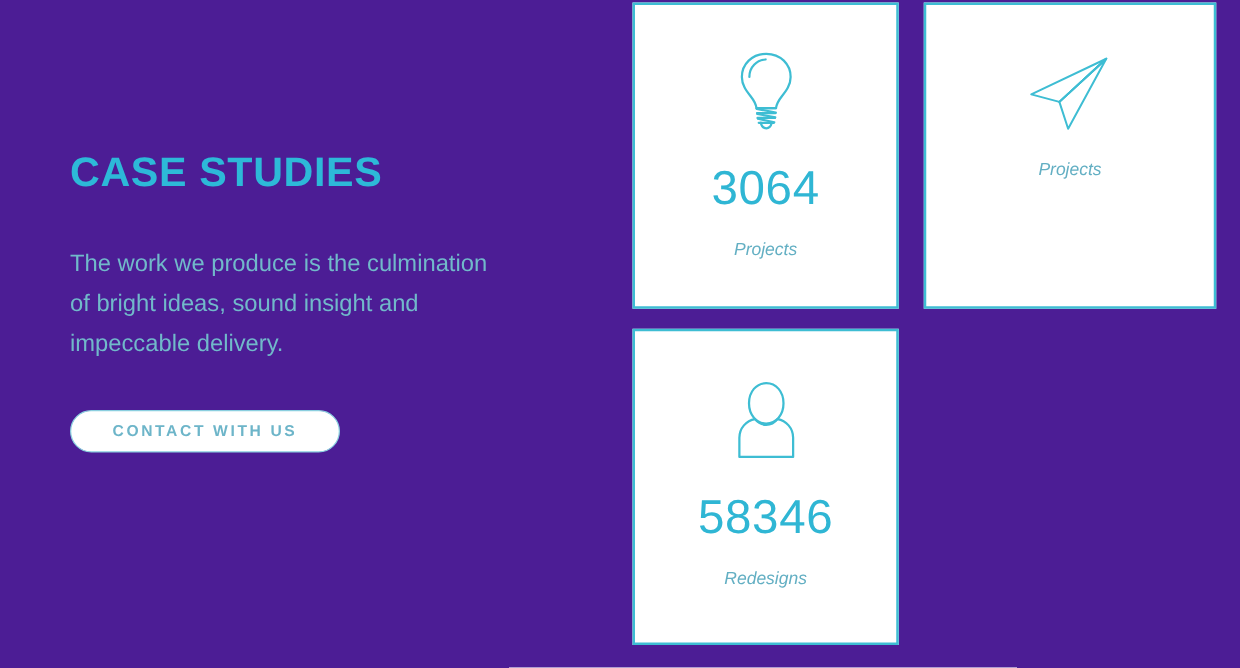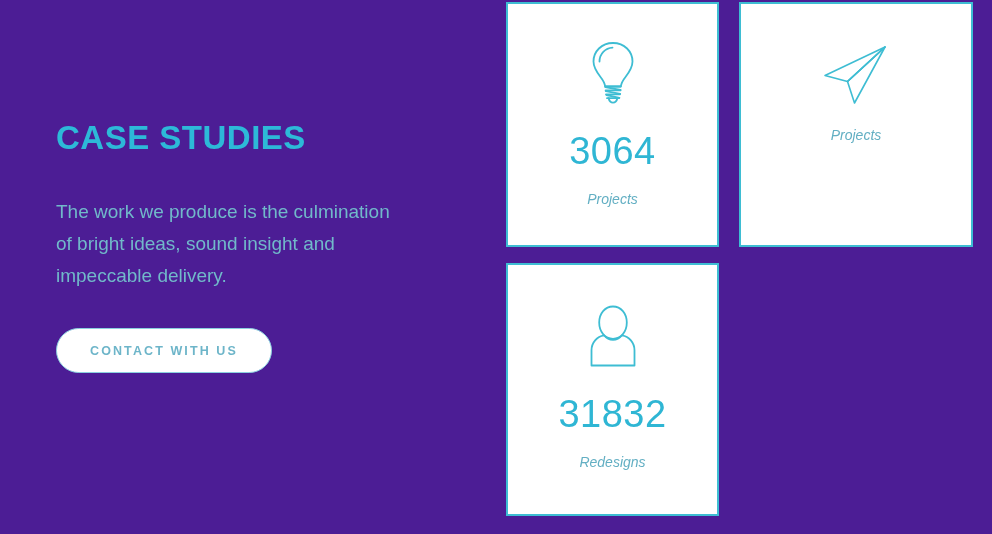--- a/index.html
+++ b/index.html
@@ -45,21 +45,21 @@
     font-weight: 400;
     width: 345px;
     margin-bottom: 36px;
     margin-top: 40px;
   }
 
   .cta-button {
     display: inline-flex;
     align-items: center;
     justify-content: center;
-    height: 45px;
+    height: 34px;
     padding: 8px 33px;
     border: 1px solid #8BCFDF;
     border-radius: 26px;
     background: #ffffff;
     color: #6DB5C9;
     font-size: 12.5px;
     font-weight: bold;
     letter-spacing: 2.1px;
     cursor: pointer;
     white-space: nowrap;
@@ -172,18 +172,18 @@
           <path d="M26 2.5 C18.0 2.5 12.2 9.4 12.2 18.6 C12.2 27.8 18.0 34.8 26 34.8
                    C34.0 34.8 39.8 27.8 39.8 18.6 C39.8 9.4 34.0 2.5 26 2.5 Z"></path>
           <path d="M4.5 61.5 L4.5 46.2
                    C4.5 38.6 10.0 32.4 17.0 31.3
                    C19.3 34.2 22.5 35.9 26 35.9
                    C29.5 35.9 32.7 34.2 35.0 31.3
                    C42.0 32.4 47.5 38.6 47.5 46.2
                    L47.5 61.5 Z"></path>
         </svg>
       </div>
-      <div class="stat-value">31832</div>
+      <div class="stat-value">58346</div>
       <div class="stat-label">Redesigns</div>
     </div>
 
   </div>
 </div>
 
 </body></html>

